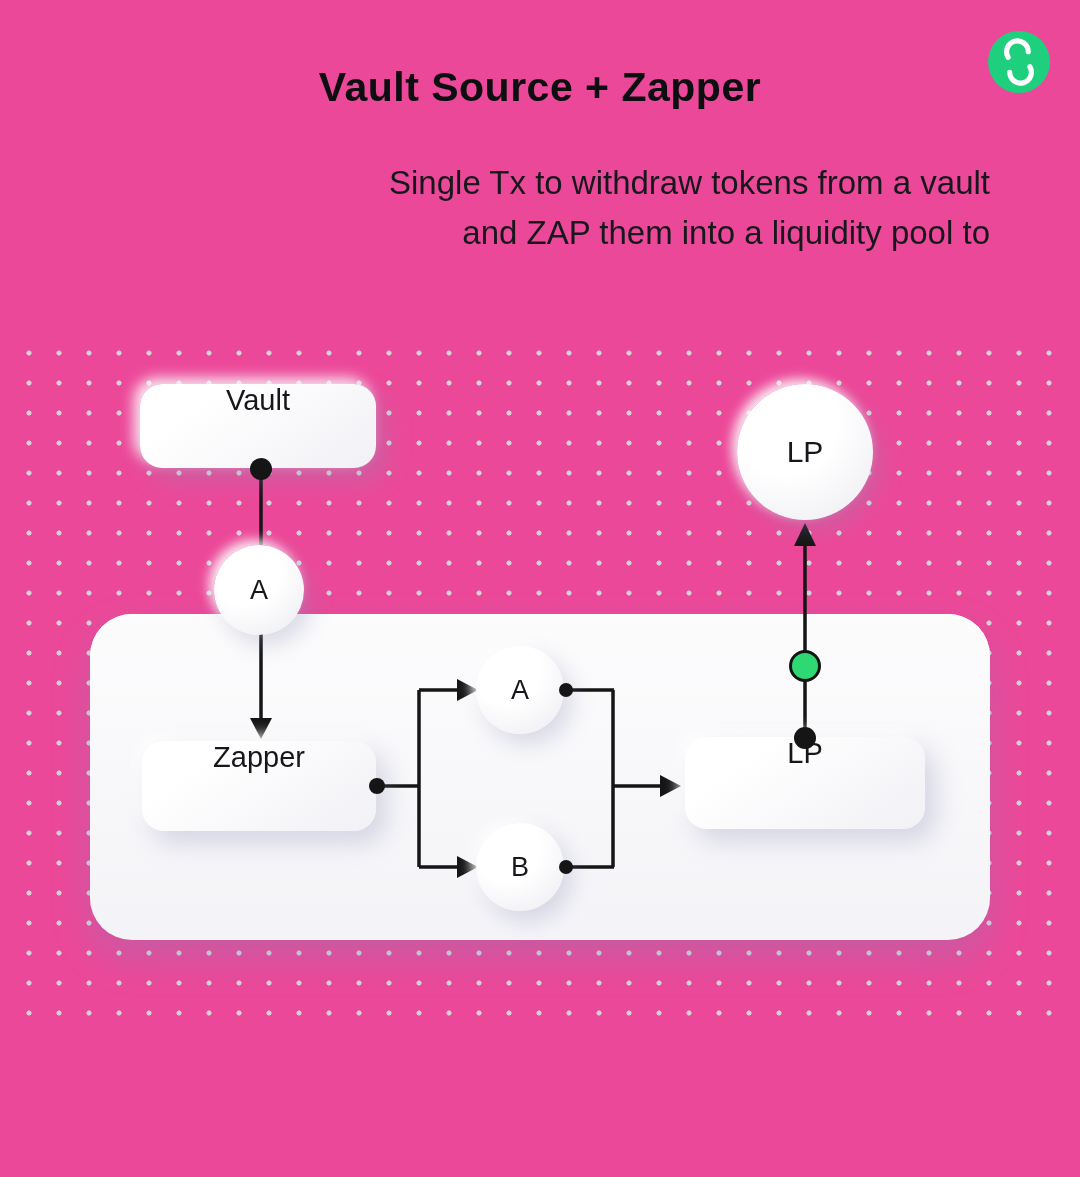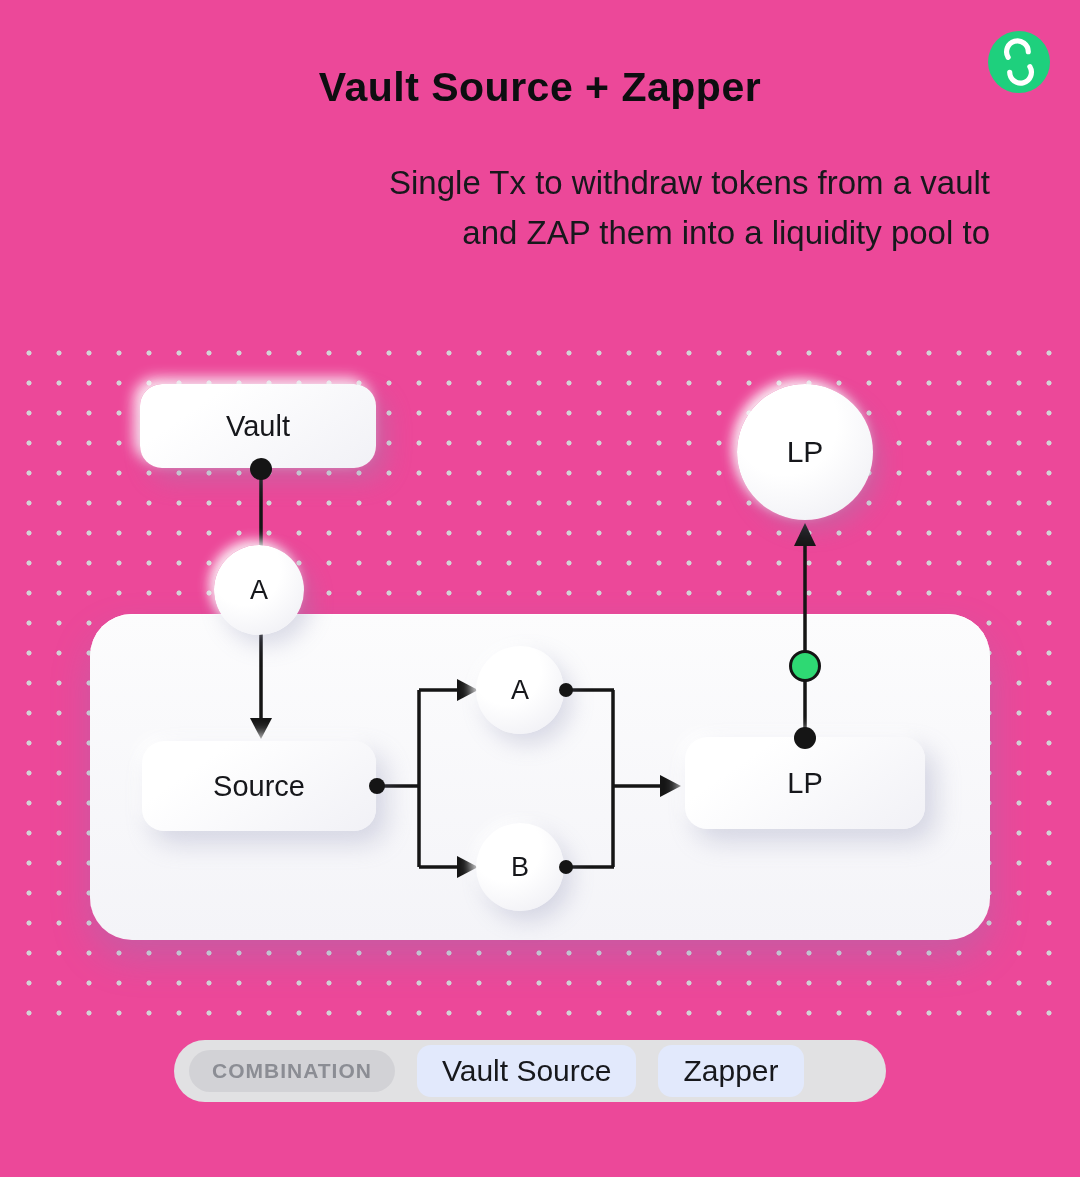--- a/index.html
+++ b/index.html
@@ -28,21 +28,21 @@
     position:absolute;left:90px;top:614px;width:900px;height:326px;border-radius:42px;
     background:linear-gradient(180deg,#fcfcfd 0%,#f4f4f8 100%);
     box-shadow:0 18px 38px rgba(125,130,185,.32), inset 0 1px 0 #ffffff;
   }
   
   .connections{position:absolute;left:0;top:0;width:1080px;height:1177px;pointer-events:none;}
   .connections line{stroke:#151515;stroke-width:3.5px;}
   .connections polygon{fill:#151515;}
   
   .box{
-    position:absolute;border-radius:22px;display:flex;align-items:center;justify-content:center;
+    position:absolute;border-radius:22px;display:flex;align-items:flex-start;justify-content:center;
     background:linear-gradient(145deg,#ffffff 25%,#f1f1f6 100%);
     box-shadow:10px 12px 26px rgba(140,144,180,.33), -6px -6px 14px rgba(255,255,255,.9);
     font-size:29px;color:#16171b;
   }
   .circle{
     position:absolute;border-radius:50%;display:flex;align-items:center;justify-content:center;
     background:radial-gradient(circle at 35% 28%,#ffffff 40%,#ededf3 95%);
     box-shadow:8px 10px 22px rgba(140,144,180,.30), -5px -5px 12px rgba(255,255,255,.9);
     font-size:27px;color:#16171b;
   }
@@ -120,21 +120,21 @@
     <span>Vault</span>
   </div>
 
   <div class="dot" style="left:250px;top:458px;width:22px;height:22px;"></div>
 
   <div class="circle" style="left:214px;top:545px;width:90px;height:90px;">
     <span>A</span>
   </div>
 
   <div class="box" style="left:142px;top:741px;width:234px;height:90px;">
-    <span>Source</span>
+    <span>Zapper</span>
   </div>
 
   <div class="dot" style="left:369px;top:778px;width:16px;height:16px;"></div>
 
   <div class="circle" style="left:476px;top:646px;width:88px;height:88px;">
     <span>A</span>
   </div>
 
   <div class="circle" style="left:476px;top:823px;width:88px;height:88px;">
     <span>B</span>
@@ -148,19 +148,14 @@
   </div>
 
   <div class="dot" style="left:794px;top:727px;width:22px;height:22px;"></div>
 
   <div class="green-node"></div>
 
   <div class="circle" style="left:737px;top:384px;width:136px;height:136px;font-size:30px;">
     <span>LP</span>
   </div>
 
-  <div class="footer-bar">
-    <div class="combo-pill">COMBINATION</div>
-    <div class="tag-pill">Vault Source</div>
-    <div class="tag-pill">Zapper</div>
-  </div>
 
 </div>
 
 </body></html>

